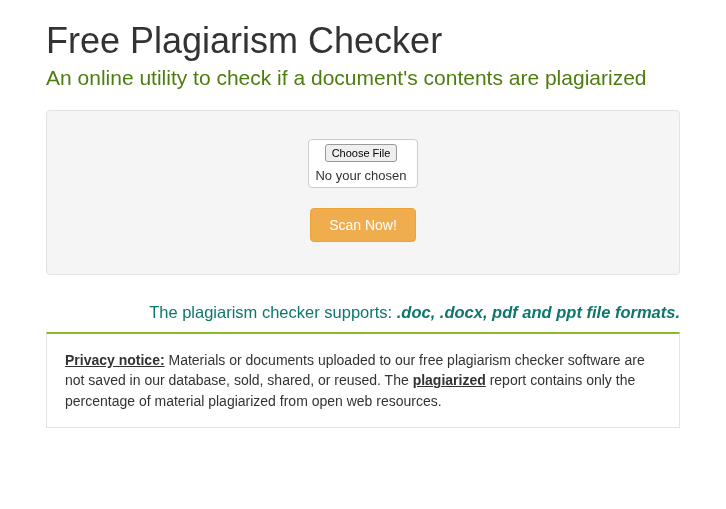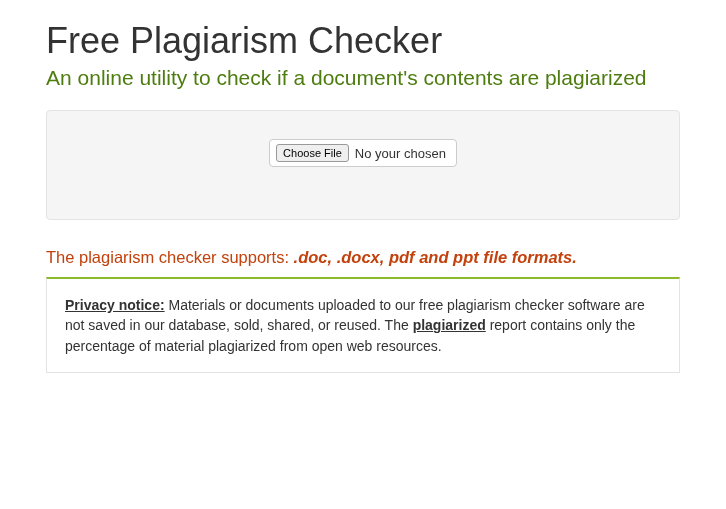--- a/index.html
+++ b/index.html
@@ -39,20 +39,21 @@
     .file-input-wrap {
       display: inline-flex;
       align-items: center;
       background: #fff;
       border: 1px solid #ccc;
       border-radius: 4px;
       padding: 4px 10px 4px 6px;
       margin-bottom: 20px;
       font-size: 13px;
       gap: 6px;
+      flex-direction: column;
     }
     .choose-file-btn {
       font-size: 11px;
       padding: 2px 6px;
       border: 1px solid #999;
       border-radius: 3px;
       background: #efefef;
       cursor: pointer;
       font-family: Arial, sans-serif;
     }
@@ -63,23 +64,23 @@
     .scan-btn {
       background: #f0ad4e;
       border: 1px solid #eea236;
       color: #fff;
       padding: 8px 18px;
       font-size: 14px;
       border-radius: 4px;
       cursor: pointer;
     }
     .supports-line {
-      text-align: left;
+      text-align: right;
       font-size: 16.5px;
-      color: #c2410c;
+      color: #0f766e;
       margin-bottom: 10px;
     }
     .supports-formats {
       font-style: italic;
       font-weight: bold;
     }
     .notice-box {
       border: 1px solid #e3e3e3;
       border-top: 2px solid #8bbb2a;
       padding: 16px 18px;
@@ -93,20 +94,23 @@
 <body>
 
 <h1>Free Plagiarism Checker</h1>
 <p class="subtitle">An online utility to check if a document's contents are plagiarized</p>
 
 <div class="upload-panel">
   <div class="file-input-wrap">
     <button class="choose-file-btn">Choose File</button>
     <span class="file-status">No your chosen</span>
   </div>
+  <div>
+    <button class="scan-btn">Scan Now!</button>
+  </div>
 </div>
 
 <div class="supports-line">
   <span>The plagiarism checker supports: </span><span class="supports-formats">.doc, .docx, pdf and ppt file formats.</span>
 </div>
 
 <div class="notice-box">
   <b>Privacy notice:</b><span> Materials or documents uploaded to our free plagiarism checker software are not saved in our database, sold, shared, or reused. The </span><b>plagiarized</b><span> report contains only the percentage of material plagiarized from open web resources.</span>
 </div>
 

